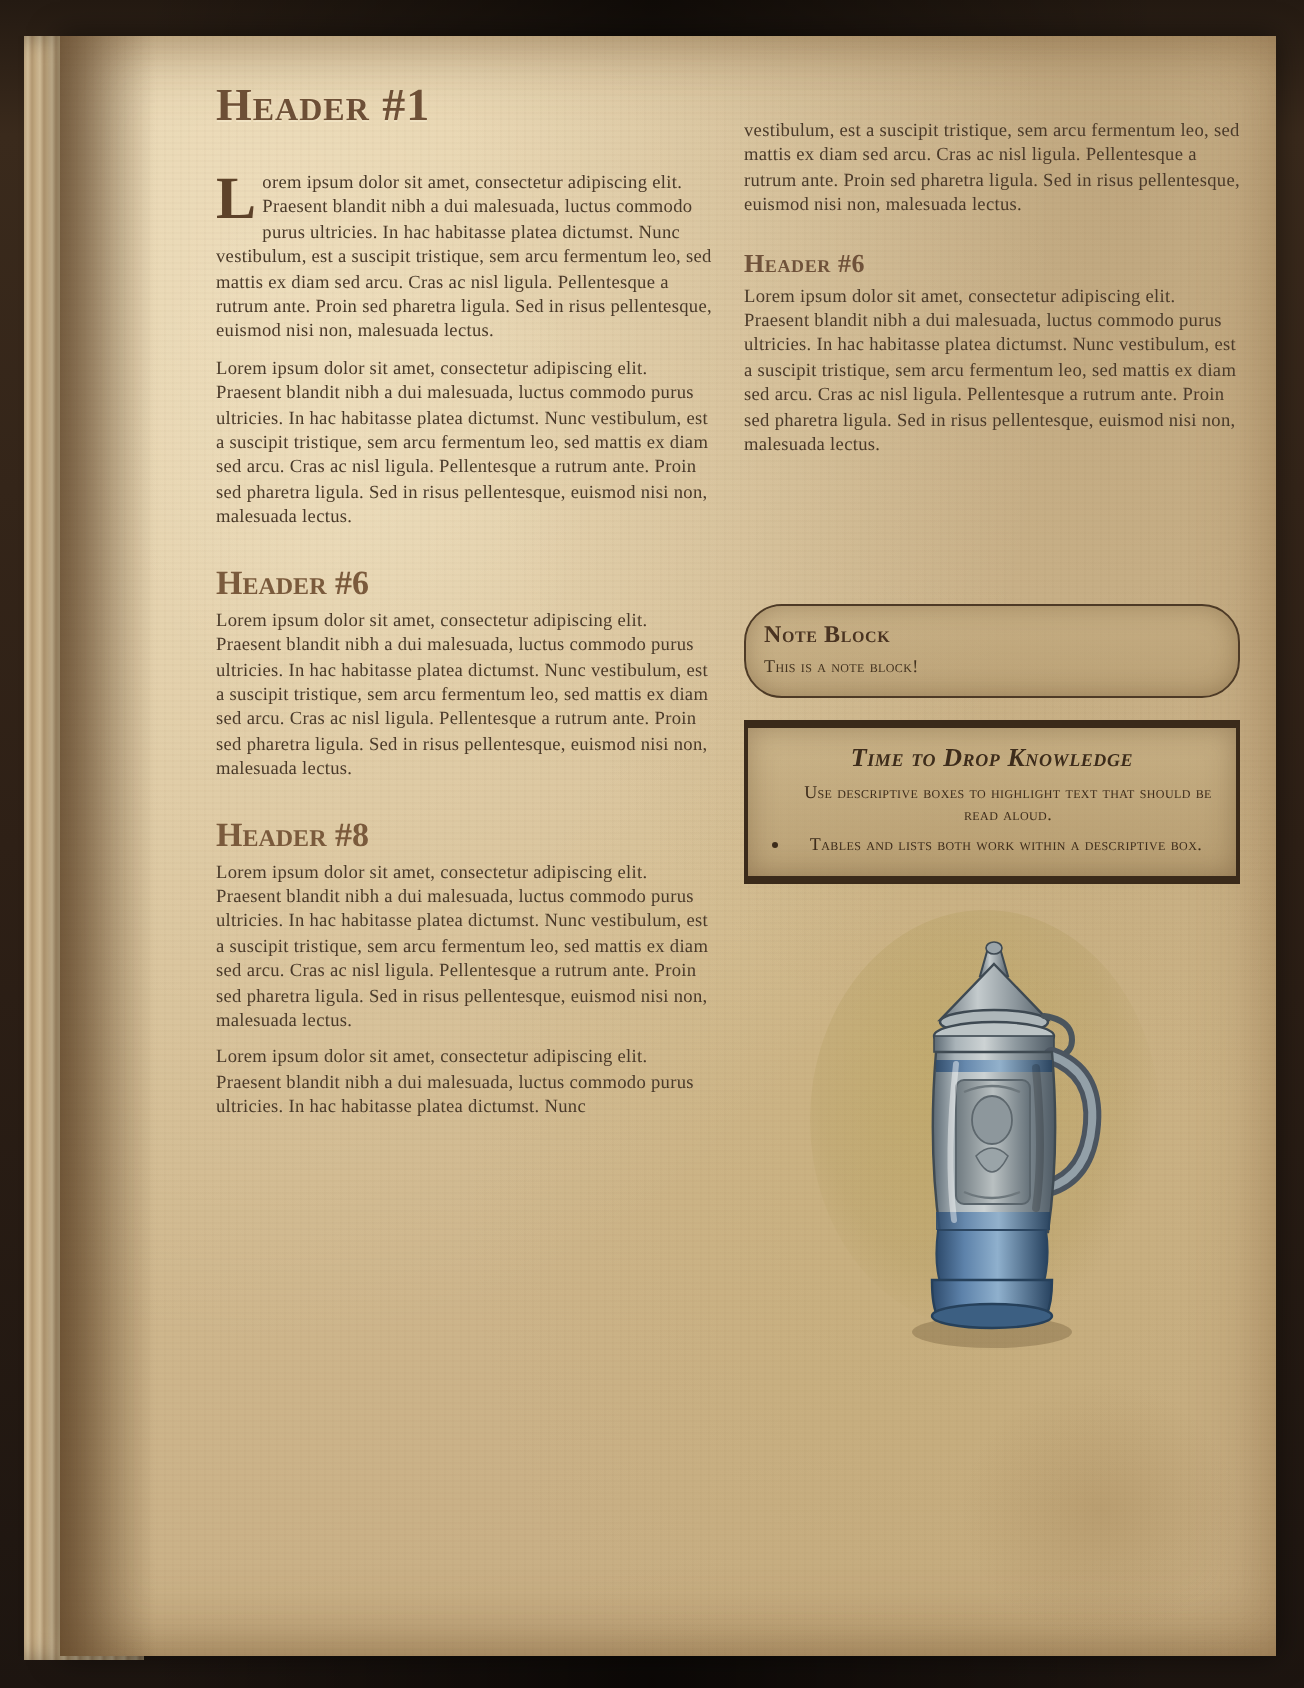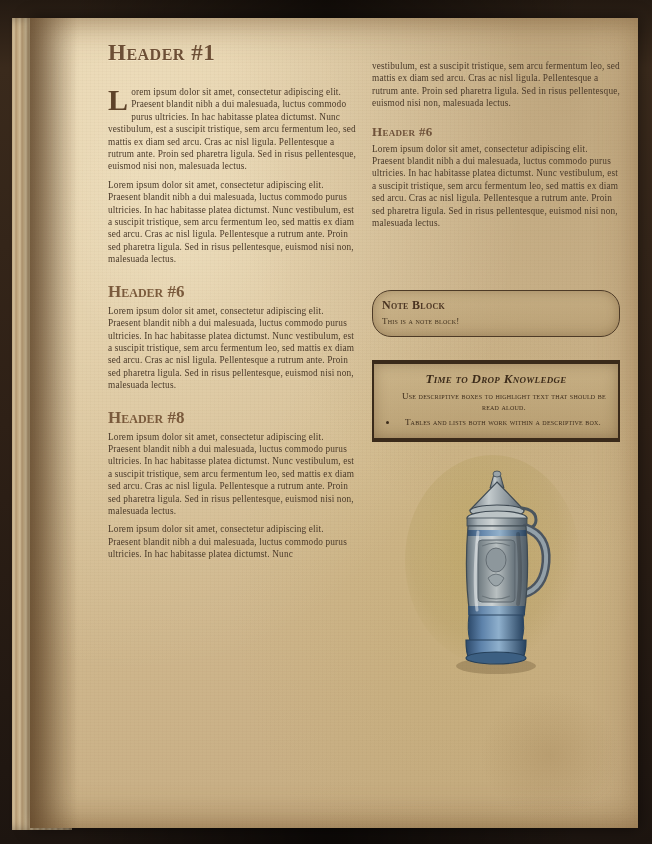--- a/index.html
+++ b/index.html
@@ -278,21 +278,21 @@
 
     <div class="col" id="col-right">
 
       <p class="body first">vestibulum, est a suscipit tristique, sem arcu fermentum leo, sed mattis ex diam sed arcu. Cras ac nisl ligula. Pellentesque a rutrum ante. Proin sed pharetra ligula. Sed in risus pellentesque, euismod nisi non, malesuada lectus.</p>
 
       <h3 class="header3">Header #6</h3>
       <p class="body">Lorem ipsum dolor sit amet, consectetur adipiscing elit. Praesent blandit nibh a dui malesuada, luctus commodo purus ultricies. In hac habitasse platea dictumst. Nunc vestibulum, est a suscipit tristique, sem arcu fermentum leo, sed mattis ex diam sed arcu. Cras ac nisl ligula. Pellentesque a rutrum ante. Proin sed pharetra ligula. Sed in risus pellentesque, euismod nisi non, malesuada lectus.</p>
 
     </div>
 
-    <div class="note-block" style="top: 250px; border-radius: 19px;">
+    <div class="note-block" style="top: 262px; border-radius: 19px;">
       <div class="nb-title">Note Block</div>
       <div class="nb-text">This is a note block!</div>
     </div>
 
     <div class="desc-box" style="top: 320px;">
       <div class="db-title">Time to Drop Knowledge</div>
       <div class="db-text">Use descriptive boxes to highlight text that should be read aloud.</div>
       <ul class="db-list">
         <li>Tables and lists both work within a descriptive box.</li>
       </ul>

